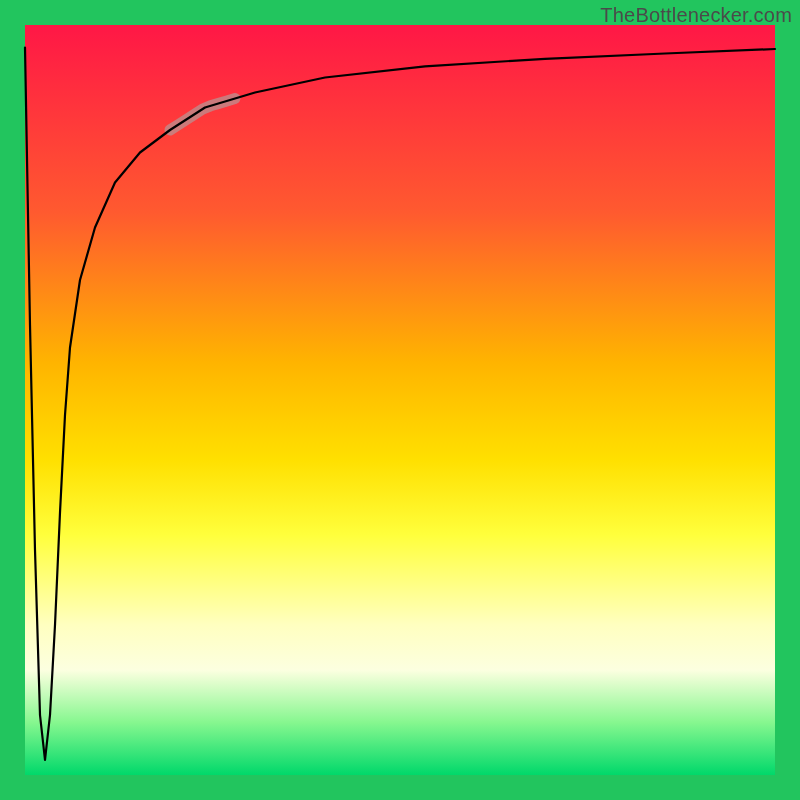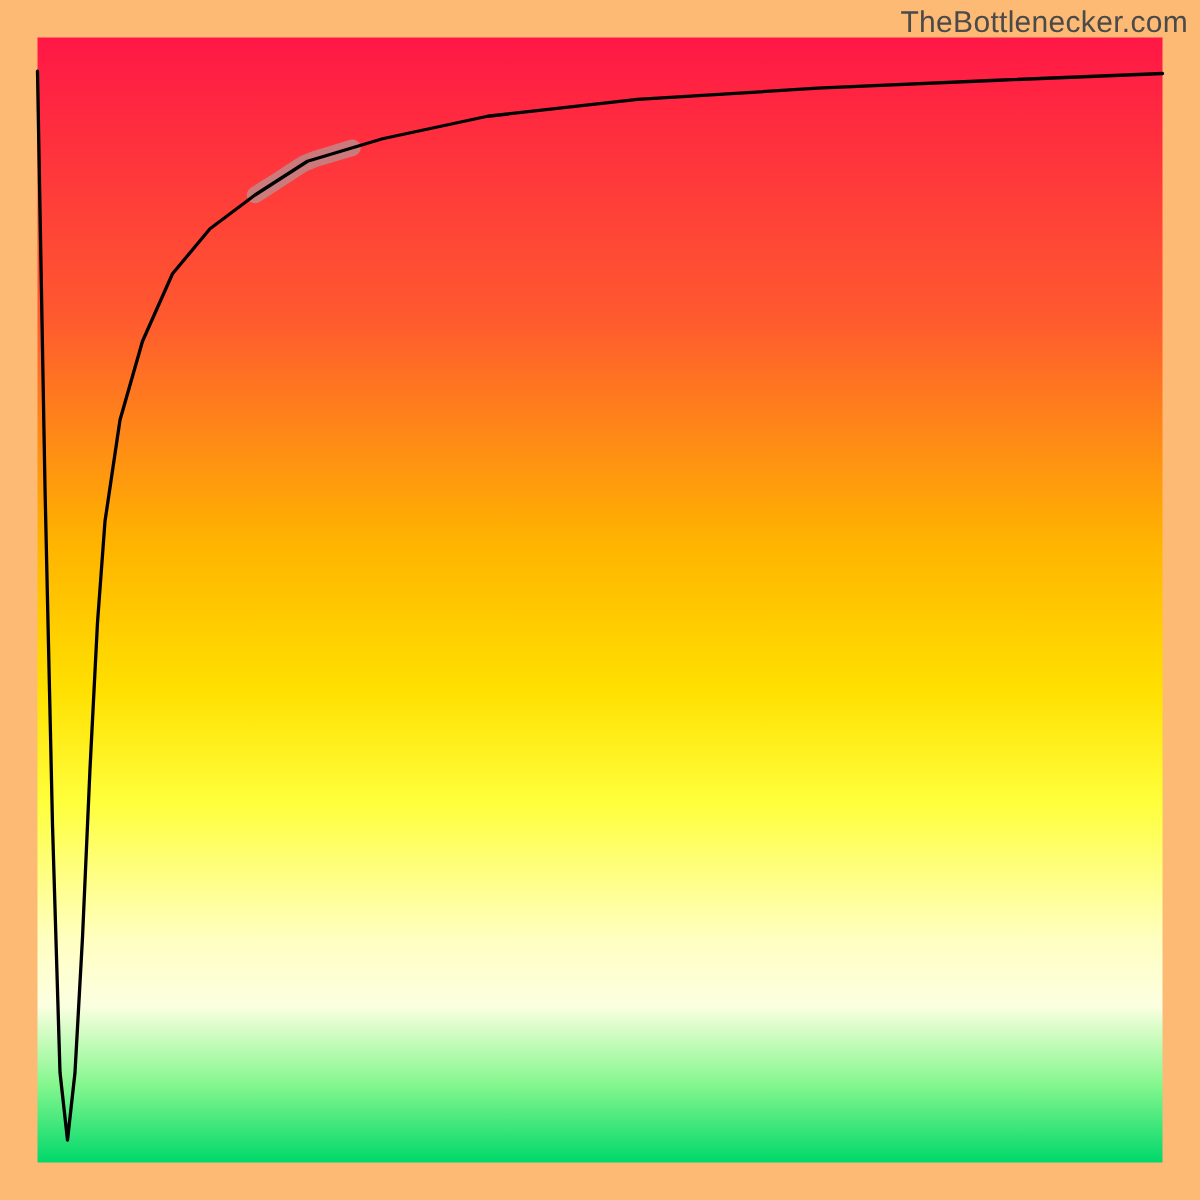--- a/index.html
+++ b/index.html
@@ -7,21 +7,21 @@
     padding: 0;
     width: 800px;
     height: 800px;
     background: #000;
     font-family: Arial, Helvetica, sans-serif;
   }
   .frame {
     position: relative;
     width: 800px;
     height: 800px;
-    background: #fdba74;
+    background: #22c55e;
   }
   .plot-area {
     position: absolute;
     left: 25px;
     top: 25px;
     width: 750px;
     height: 750px;
     background: linear-gradient(
       to bottom,
       #ff1746 0%,

